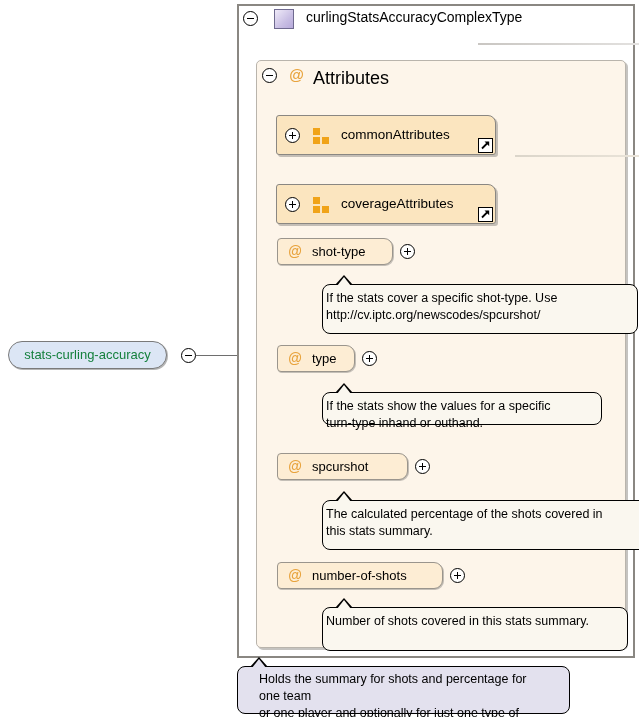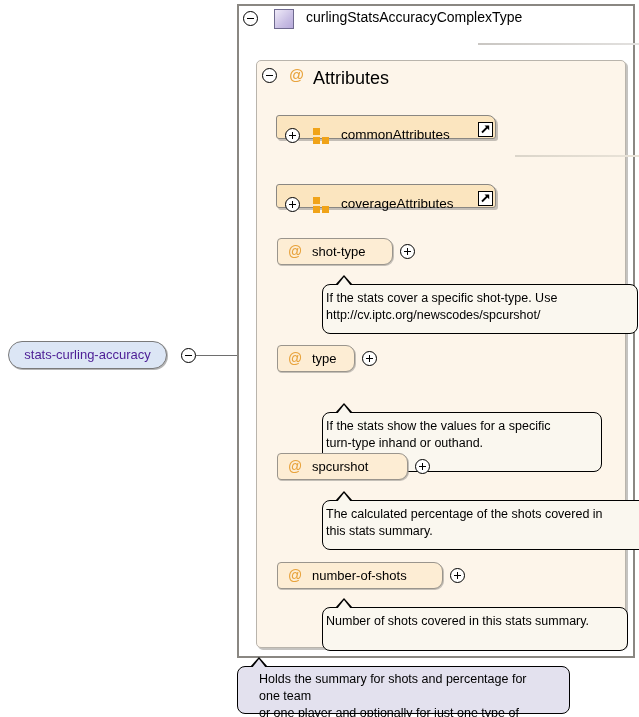--- a/index.html
+++ b/index.html
@@ -57,21 +57,21 @@
     border: 1px solid #7a7a7a;
     border-radius: 14px;
     box-sizing: border-box;
     box-shadow: 1px 1px 0 rgba(120,120,120,0.55);
   }
   #root-element .lbl {
     position: absolute;
     left: 0; right: 0; top: 5px;
     text-align: center;
     font-size: 13px;
-    color: #4c1d95;
+    color: #15803d;
     white-space: nowrap;
   }
   #root-toggle { left: 181px; top: 348px; }
   #root-line {
     position: absolute;
     left: 196px;
     top: 355px;
     width: 42px;
     height: 1px;
     background: #6e6e6e;
@@ -151,21 +151,21 @@
     width: 366px;
     height: 2px;
     background: linear-gradient(to right, #dbd5ca, #f8f2e8 70%, #fdf5ea);
   }
 
   
   .attr-group {
     position: absolute;
     left: 276px;
     width: 220px;
-    height: 24px;
+    height: 40px;
     background: #fbe5bf;
     border: 1px solid #8a8782;
     border-radius: 3px 8px 3px 3px;
     box-sizing: border-box;
     box-shadow: 2px 2px 0 rgba(140,136,130,0.5);
   }
   .attr-group .ag-toggle { left: 8px; top: 12px; position: absolute; }
   .ag-icon {
     position: absolute;
     left: 36px;
@@ -271,21 +271,21 @@
   }
   .balloon .tip-fill {
     top: -8px;
     left: 14px;
     border-left: 7px solid transparent;
     border-right: 7px solid transparent;
     border-bottom: 9px solid #faf7ef;
     z-index: 2;
   }
   #doc-shot-type       { left: 277px; top: 284px; width: 316px; height: 50px; }
-  #doc-turn            { left: 277px; top: 412px; width: 280px; height: 60px; }
+  #doc-turn            { left: 277px; top: 392px; width: 280px; height: 33px; }
   #doc-percentage      { left: 277px; top: 500px; width: 333px; height: 50px; }
   #doc-number-of-shots { left: 277px; top: 607px; width: 306px; height: 44px; }
 
   
   #doc-complex-type {
     position: absolute;
     left: 237px;
     top: 666px;
     width: 333px;
     height: 48px;

